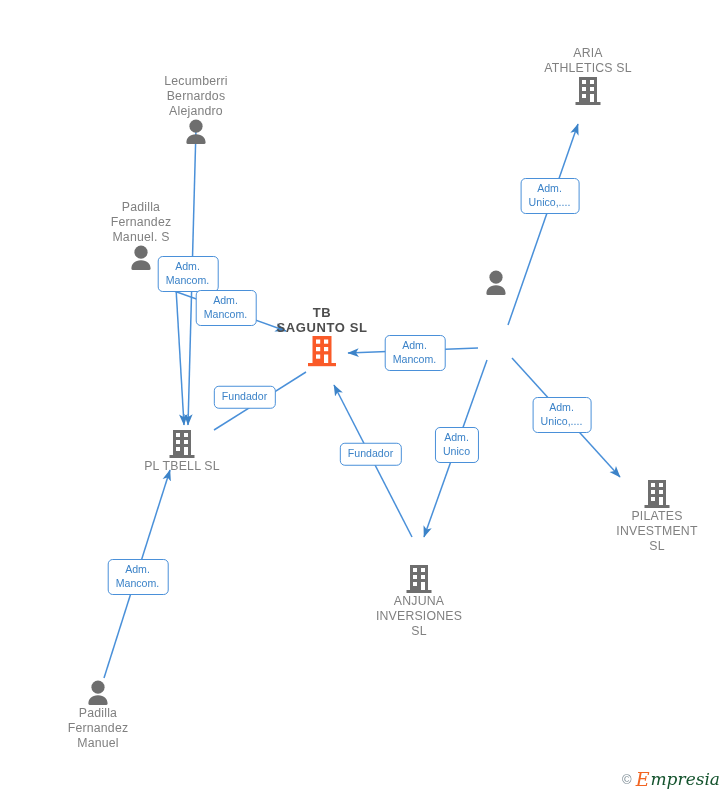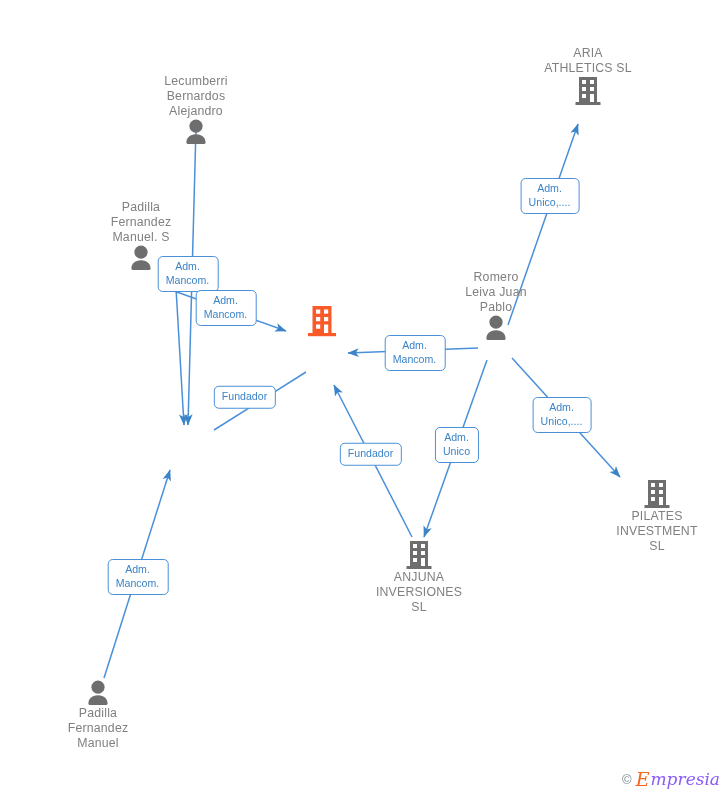--- a/index.html
+++ b/index.html
@@ -78,21 +78,21 @@
     font-family: "DejaVu Serif", serif;
     font-style: italic;
     font-size: 19px;
     color: #f26522;
     line-height: 1;
   }
   .wm-rest {
     font-family: "DejaVu Serif", serif;
     font-style: italic;
     font-size: 17px;
-    color: #8b5cf6;
+    color: #14532d;
     line-height: 1;
     margin-left: -3px;
   }
 </style>
 </head>
 <body>
 
 <div id="canvas">
 
   <svg id="edge-layer" viewBox="0 0 728 795" xmlns="http://www.w3.org/2000/svg">
@@ -150,66 +150,80 @@
 Manuel.  S</div>
     <span class="icon-wrap">
       <svg width="30" height="26" viewBox="0 0 30 26">
         <circle cx="15" cy="7.2" r="6.6" fill="#6e6e6e"></circle>
         <path d="M15 15.2c-6.4 0-9.6 3.6-9.6 8.4 0 0.9 0.4 1.4 1.3 1.4h16.6c0.9 0 1.3-0.5 1.3-1.4 0-4.8-3.2-8.4-9.6-8.4z" fill="#6e6e6e"></path>
       </svg>
     </span>
   </div>
 
   <div class="node" style="left:496px; top:270px;">
-    <div class="node-label">Romero
-Leiva Juan
-Pablo</div>
     <span class="icon-wrap">
       <svg width="30" height="26" viewBox="0 0 30 26">
         <circle cx="15" cy="7.2" r="6.6" fill="#6e6e6e"></circle>
         <path d="M15 15.2c-6.4 0-9.6 3.6-9.6 8.4 0 0.9 0.4 1.4 1.3 1.4h16.6c0.9 0 1.3-0.5 1.3-1.4 0-4.8-3.2-8.4-9.6-8.4z" fill="#6e6e6e"></path>
       </svg>
     </span>
   </div>
 
   <div class="node" style="left:322px; top:305px;">
+    <div class="node-label central">TB
+SAGUNTO  SL</div>
     <span class="icon-wrap">
       <svg width="30" height="32" viewBox="0 0 30 32">
         <rect x="5.5" y="1" width="19" height="27" fill="#fa5a28"></rect>
         <rect x="1" y="28" width="28" height="3.2" fill="#fa5a28"></rect>
         <rect x="9" y="4.5" width="4.2" height="4.2" fill="#ffffff"></rect>
         <rect x="17" y="4.5" width="4.2" height="4.2" fill="#ffffff"></rect>
         <rect x="9" y="12" width="4.2" height="4.2" fill="#ffffff"></rect>
         <rect x="17" y="12" width="4.2" height="4.2" fill="#ffffff"></rect>
         <rect x="9" y="19.5" width="4.2" height="4.2" fill="#ffffff"></rect>
         <rect x="17" y="19.5" width="4.2" height="8.5" fill="#ffffff"></rect>
       </svg>
     </span>
   </div>
 
+  <div class="node" style="left:182px; top:429px;">
+    <span class="icon-wrap">
+      <svg width="28" height="30" viewBox="0 0 28 30">
+        <rect x="5" y="1" width="18" height="25" fill="#6e6e6e"></rect>
+        <rect x="1.5" y="26" width="25" height="3" fill="#6e6e6e"></rect>
+        <rect x="8" y="4" width="4" height="4" fill="#ffffff"></rect>
+        <rect x="16" y="4" width="4" height="4" fill="#ffffff"></rect>
+        <rect x="8" y="11" width="4" height="4" fill="#ffffff"></rect>
+        <rect x="16" y="11" width="4" height="4" fill="#ffffff"></rect>
+        <rect x="8" y="18" width="4" height="4" fill="#ffffff"></rect>
+        <rect x="16" y="18" width="4" height="8" fill="#ffffff"></rect>
+      </svg>
+    </span>
+    <div class="node-label">PL TBELL  SL</div>
+  </div>
 
   <div class="node" style="left:657px; top:479px;">
     <span class="icon-wrap">
       <svg width="28" height="30" viewBox="0 0 28 30">
         <rect x="5" y="1" width="18" height="25" fill="#6e6e6e"></rect>
         <rect x="1.5" y="26" width="25" height="3" fill="#6e6e6e"></rect>
         <rect x="8" y="4" width="4" height="4" fill="#ffffff"></rect>
         <rect x="16" y="4" width="4" height="4" fill="#ffffff"></rect>
         <rect x="8" y="11" width="4" height="4" fill="#ffffff"></rect>
         <rect x="16" y="11" width="4" height="4" fill="#ffffff"></rect>
         <rect x="8" y="18" width="4" height="4" fill="#ffffff"></rect>
         <rect x="16" y="18" width="4" height="8" fill="#ffffff"></rect>
       </svg>
     </span>
     <div class="node-label">PILATES
 INVESTMENT
 SL</div>
   </div>
 
-  <div class="node" style="left:419px; top:540px;">
+  <div class="node" style="left:419px; top:564px;">
     <span class="icon-wrap">
       <svg width="28" height="30" viewBox="0 0 28 30">
         <rect x="5" y="1" width="18" height="25" fill="#6e6e6e"></rect>
         <rect x="1.5" y="26" width="25" height="3" fill="#6e6e6e"></rect>
         <rect x="8" y="4" width="4" height="4" fill="#ffffff"></rect>
         <rect x="16" y="4" width="4" height="4" fill="#ffffff"></rect>
         <rect x="8" y="11" width="4" height="4" fill="#ffffff"></rect>
         <rect x="16" y="11" width="4" height="4" fill="#ffffff"></rect>
         <rect x="8" y="18" width="4" height="4" fill="#ffffff"></rect>
         <rect x="16" y="18" width="4" height="8" fill="#ffffff"></rect>

